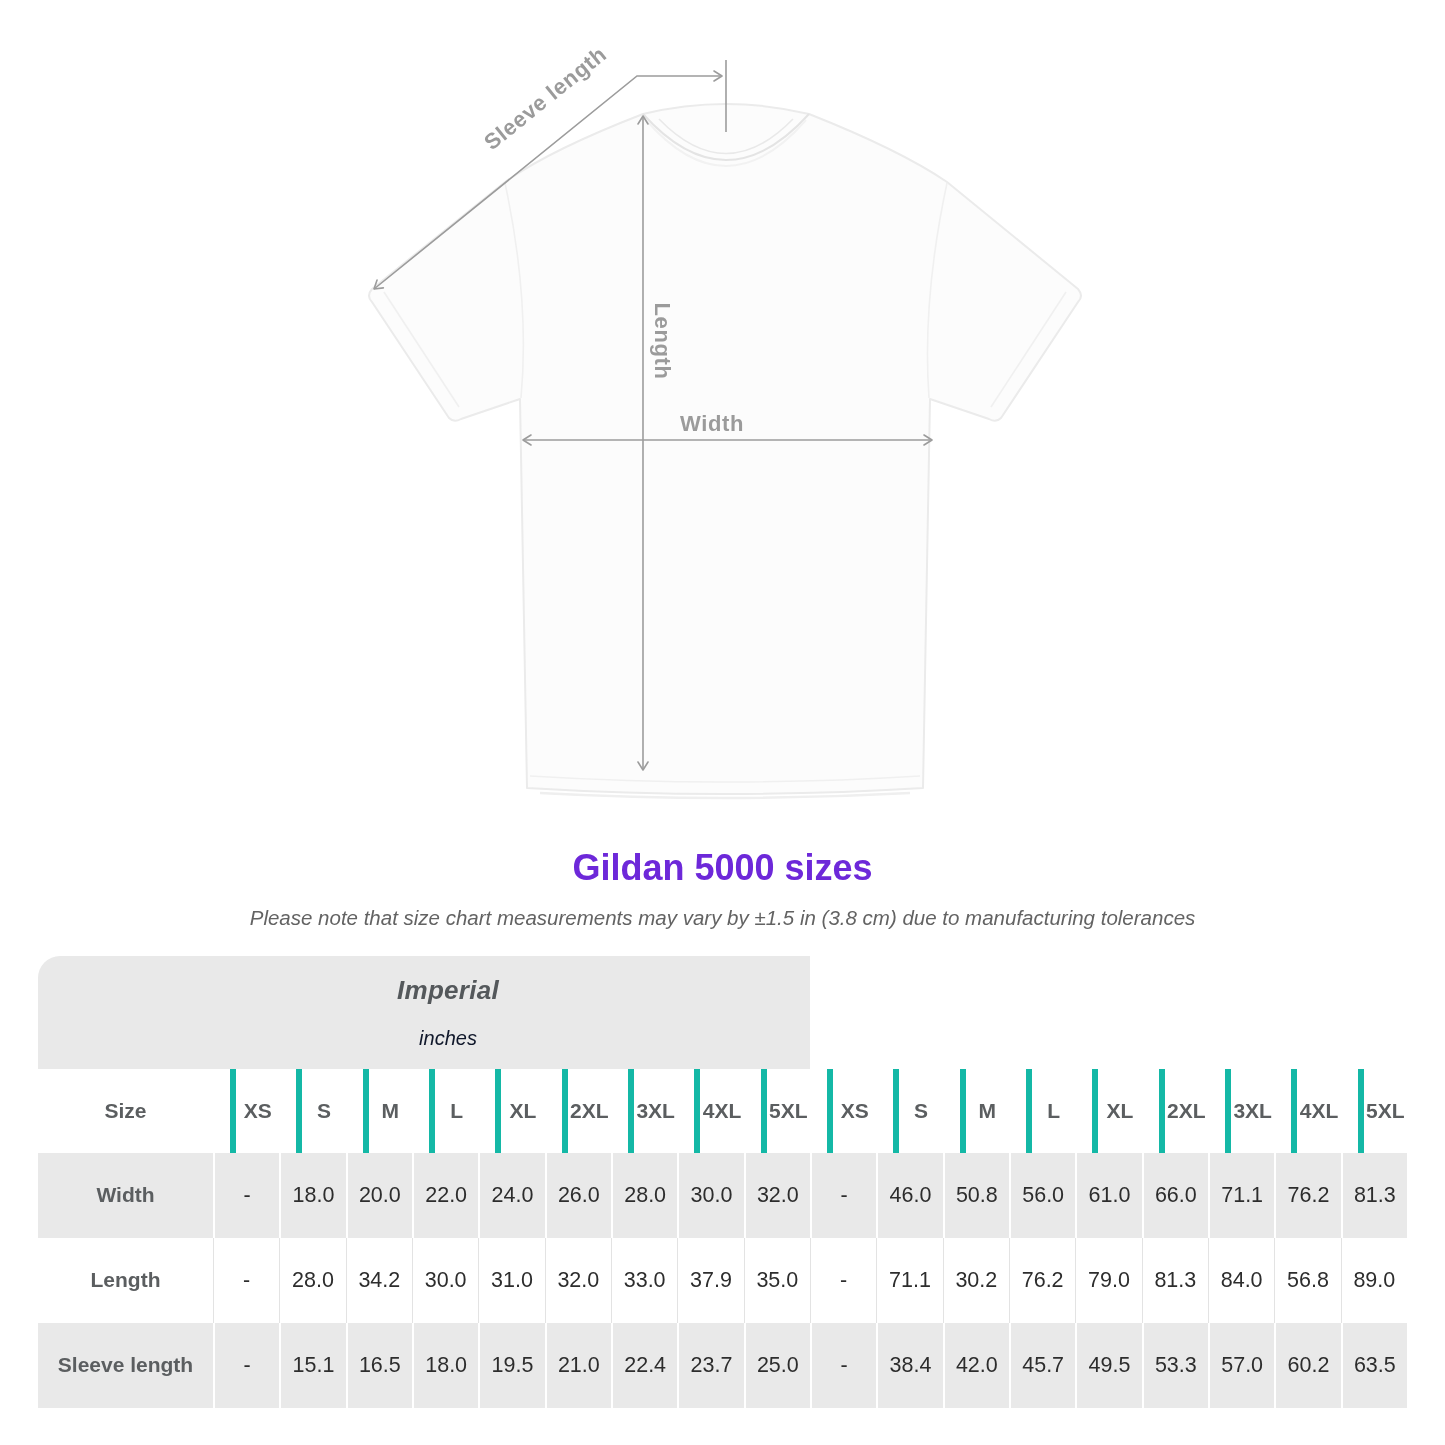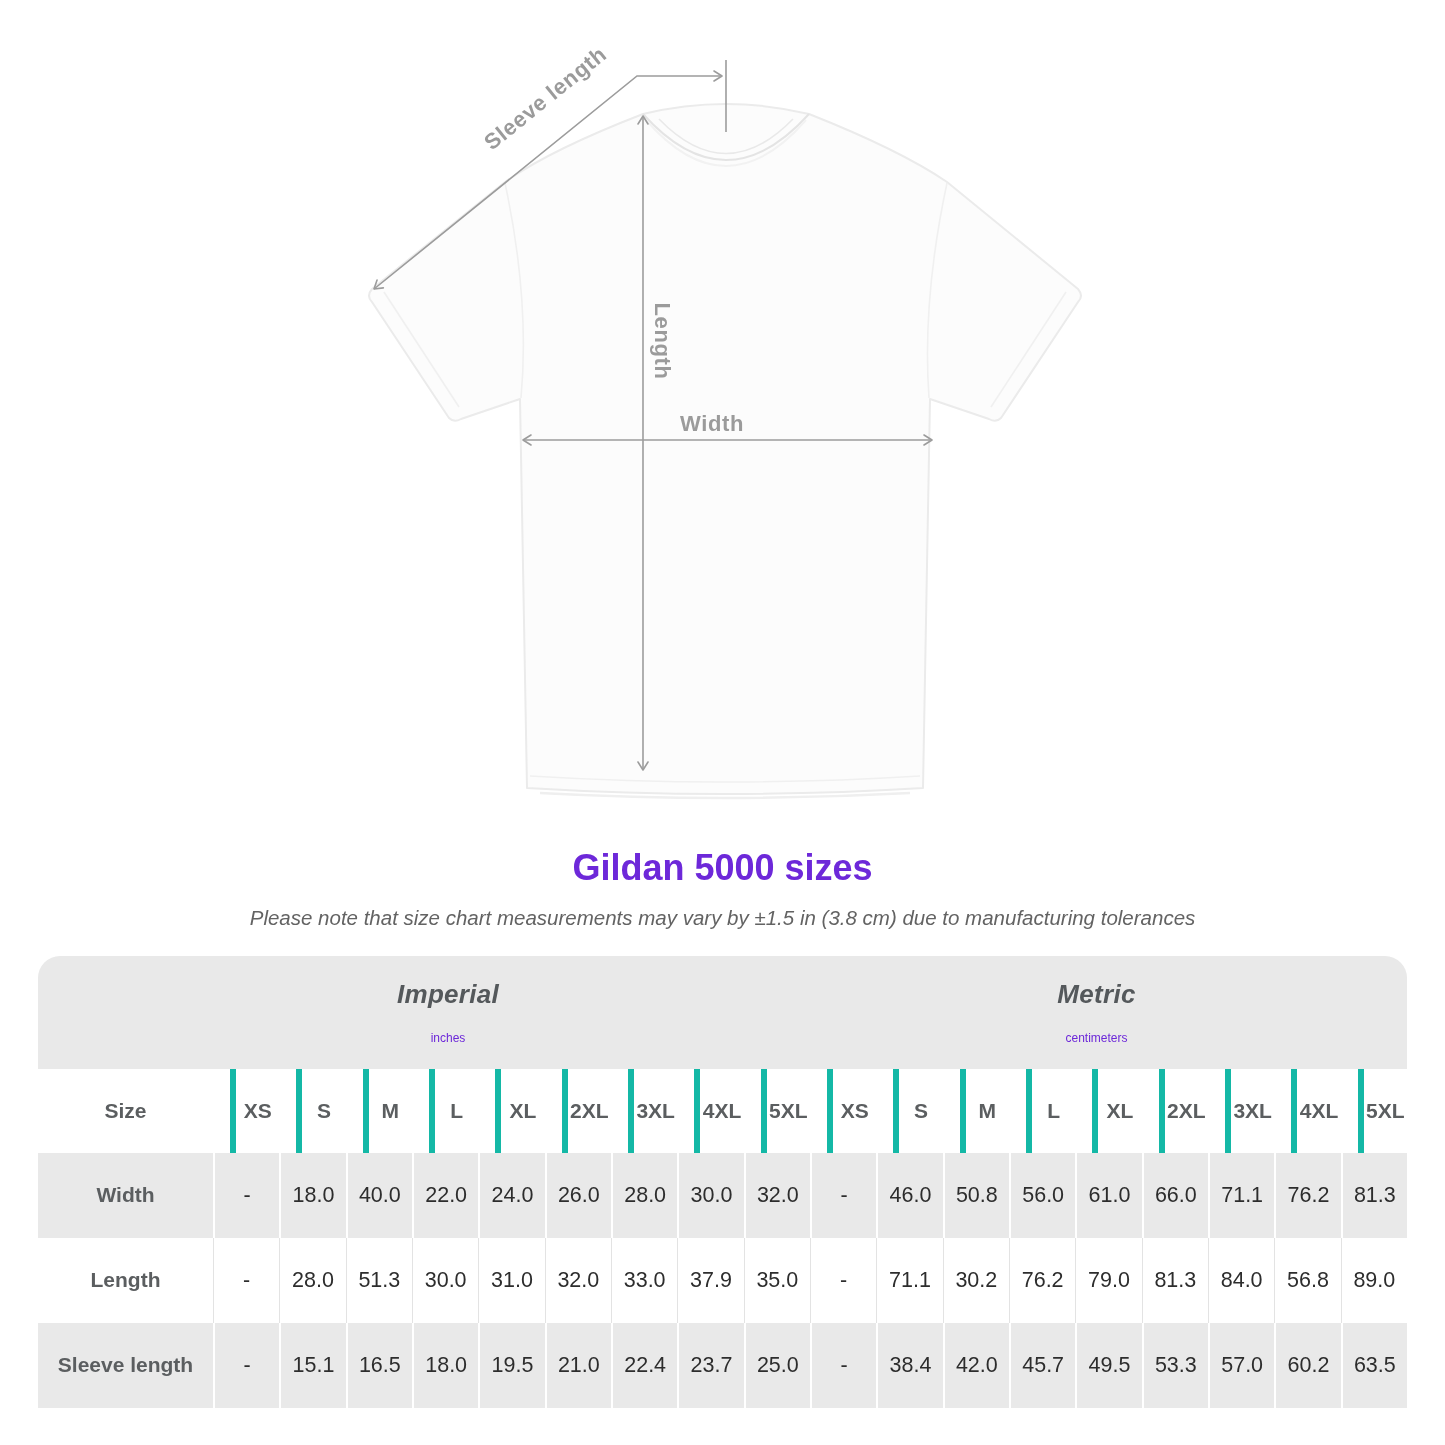--- a/index.html
+++ b/index.html
@@ -16,21 +16,21 @@
   .size-table{width:1369px;margin:26px auto 0 auto;}
   .trow{display:grid;grid-template-columns:175px repeat(18,1fr);}
   .trow-band{height:113px;}
   .trow-head{height:84px;gap:17px;}
   .trow-data{height:85px;}
 
   .band-cell{display:flex;flex-direction:column;align-items:center;justify-content:center;gap:21px;background:#e9e9e9;}
   .band-imperial{grid-column:1/11;border-top-left-radius:22px;padding-left:48px;}
   .band-metric{grid-column:11/20;border-top-right-radius:22px;padding-right:24px;}
   .sec-name{font-style:italic;font-weight:bold;font-size:26px;color:#54585b;letter-spacing:.3px;}
-  .sec-unit{font-size:12px;color:#6d28d9;}
+  .sec-unit{font-style:italic;font-size:20px;color:#0f172a;}
 
   .cell{display:flex;align-items:center;justify-content:center;}
   .hcell{font-weight:bold;font-size:21px;color:#5b5e60;}
   .lcell{font-weight:bold;font-size:21px;color:#5b5e60;}
   .vcell{font-size:21.5px;color:#2d2d2d;}
 
   .trow-head .cell + .cell{border-left:6px solid #14b8a6;}
   .r-white .cell + .cell{border-left:1px solid #e3e3e3;}
   .r-gray{background:#e9e9e9;}
   .r-gray .cell + .cell{border-left:2px solid #ffffff;}
@@ -99,24 +99,20 @@
 
 <div class="page-title">Gildan 5000 sizes</div>
 <div class="page-subtitle">Please note that size chart measurements may vary by ±1.5 in (3.8 cm) due to manufacturing tolerances</div>
 
 <div class="size-table">
 
   <div class="trow trow-band">
     <div class="band-cell band-imperial">
       <div class="sec-name">Imperial</div>
       <div class="sec-unit">inches</div>
-    </div>
-    <div class="band-cell band-metric">
-      <div class="sec-name">Metric</div>
-      <div class="sec-unit">centimeters</div>
     </div>
   </div>
 
   <div class="trow trow-head">
     <div class="cell hcell">Size</div>
     <div class="cell hcell">XS</div>
     <div class="cell hcell">S</div>
     <div class="cell hcell">M</div>
     <div class="cell hcell">L</div>
     <div class="cell hcell">XL</div>
@@ -132,21 +128,21 @@
     <div class="cell hcell">2XL</div>
     <div class="cell hcell">3XL</div>
     <div class="cell hcell">4XL</div>
     <div class="cell hcell">5XL</div>
   </div>
 
   <div class="trow trow-data r-gray">
     <div class="cell lcell">Width</div>
     <div class="cell vcell">-</div>
     <div class="cell vcell">18.0</div>
-    <div class="cell vcell">40.0</div>
+    <div class="cell vcell">20.0</div>
     <div class="cell vcell">22.0</div>
     <div class="cell vcell">24.0</div>
     <div class="cell vcell">26.0</div>
     <div class="cell vcell">28.0</div>
     <div class="cell vcell">30.0</div>
     <div class="cell vcell">32.0</div>
     <div class="cell vcell">-</div>
     <div class="cell vcell">46.0</div>
     <div class="cell vcell">50.8</div>
     <div class="cell vcell">56.0</div>
@@ -154,21 +150,21 @@
     <div class="cell vcell">66.0</div>
     <div class="cell vcell">71.1</div>
     <div class="cell vcell">76.2</div>
     <div class="cell vcell">81.3</div>
   </div>
 
   <div class="trow trow-data r-white">
     <div class="cell lcell">Length</div>
     <div class="cell vcell">-</div>
     <div class="cell vcell">28.0</div>
-    <div class="cell vcell">51.3</div>
+    <div class="cell vcell">34.2</div>
     <div class="cell vcell">30.0</div>
     <div class="cell vcell">31.0</div>
     <div class="cell vcell">32.0</div>
     <div class="cell vcell">33.0</div>
     <div class="cell vcell">37.9</div>
     <div class="cell vcell">35.0</div>
     <div class="cell vcell">-</div>
     <div class="cell vcell">71.1</div>
     <div class="cell vcell">30.2</div>
     <div class="cell vcell">76.2</div>

